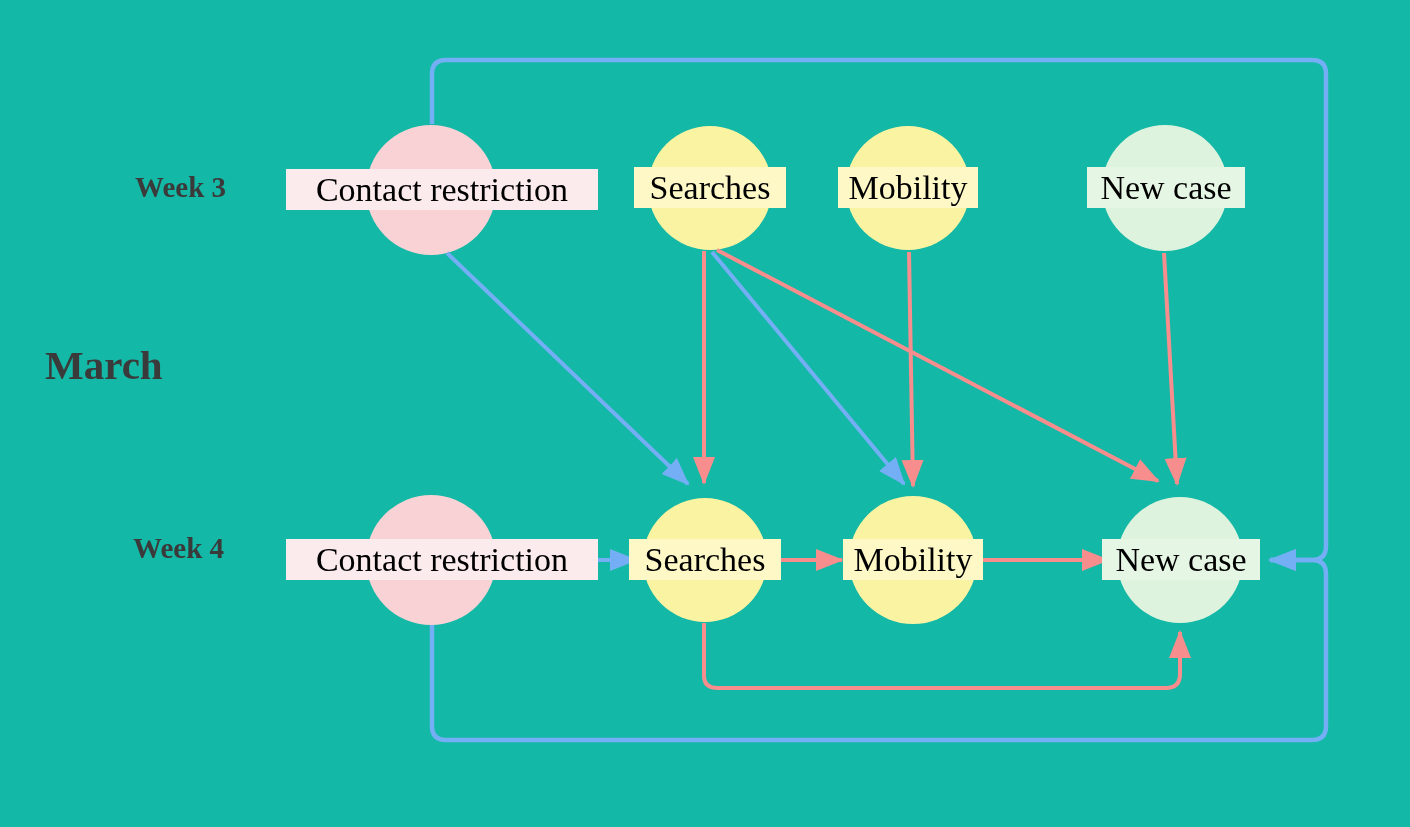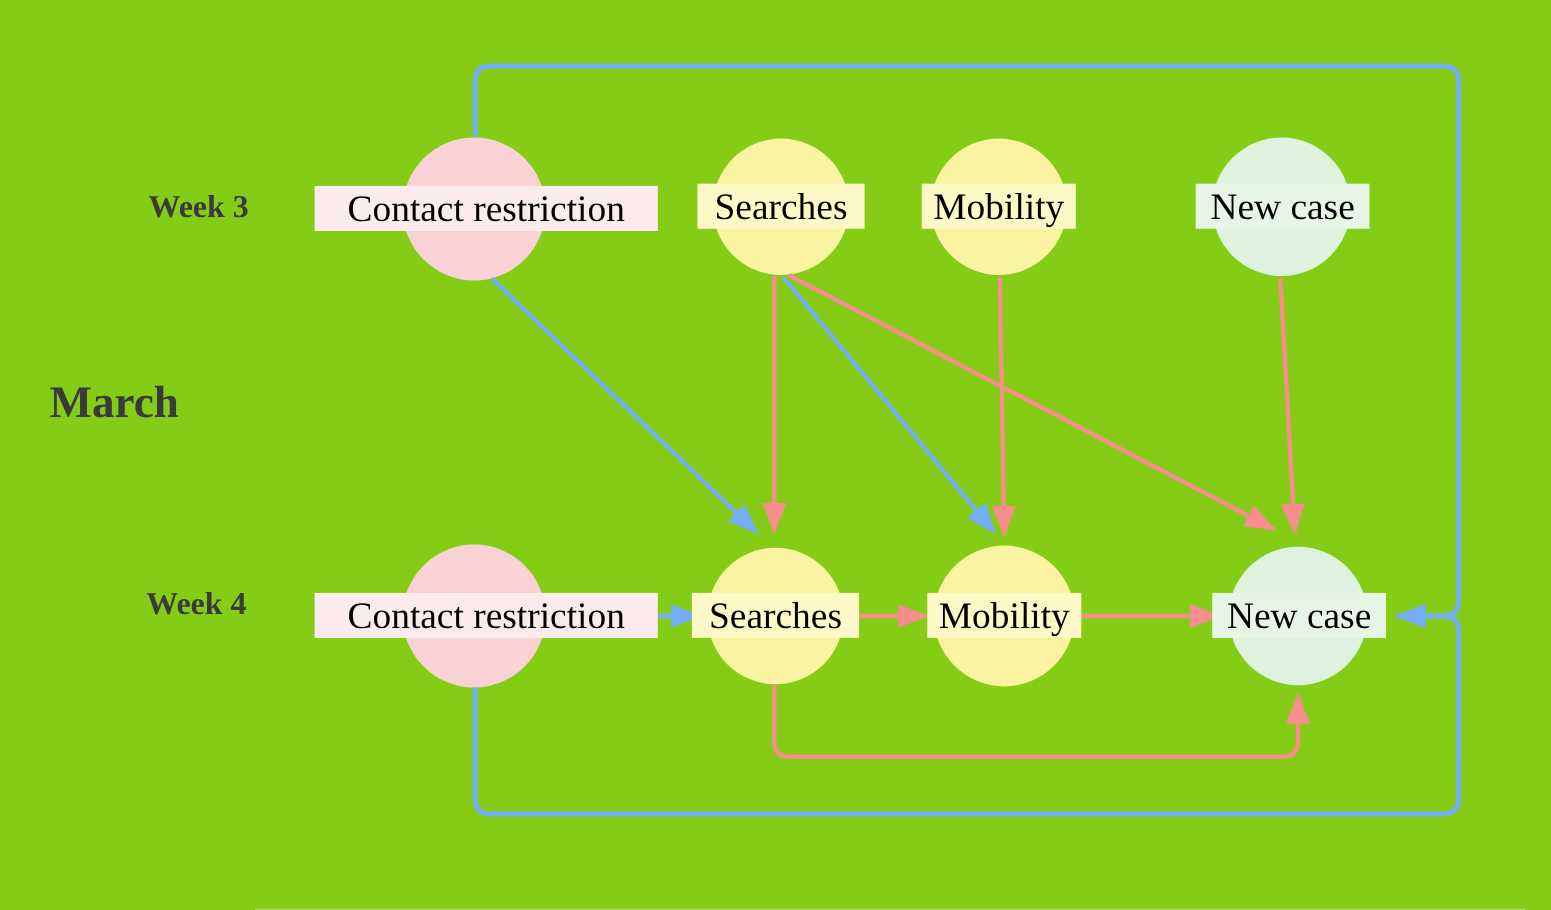--- a/index.html
+++ b/index.html
@@ -1,16 +1,16 @@
 <!DOCTYPE html>
 <html><head>
 <meta charset="utf-8">
 <style>
   html, body { margin: 0; padding: 0; background: #ffffff; }
-  .stage { position: relative; width: 1410px; height: 827px; background: #84cc16; }
+  .stage { position: relative; width: 1410px; height: 827px; background: #14b8a6; }
   svg { display: block; }
   .edge { fill: none; stroke-width: 4; }
   .edge-frame { fill: none; stroke-width: 4.5; }
   .node-label {
     font-family: "Liberation Serif", serif;
     font-size: 34px;
     text-anchor: middle;
   }
   .side-label {
     font-family: "Liberation Serif", serif;

